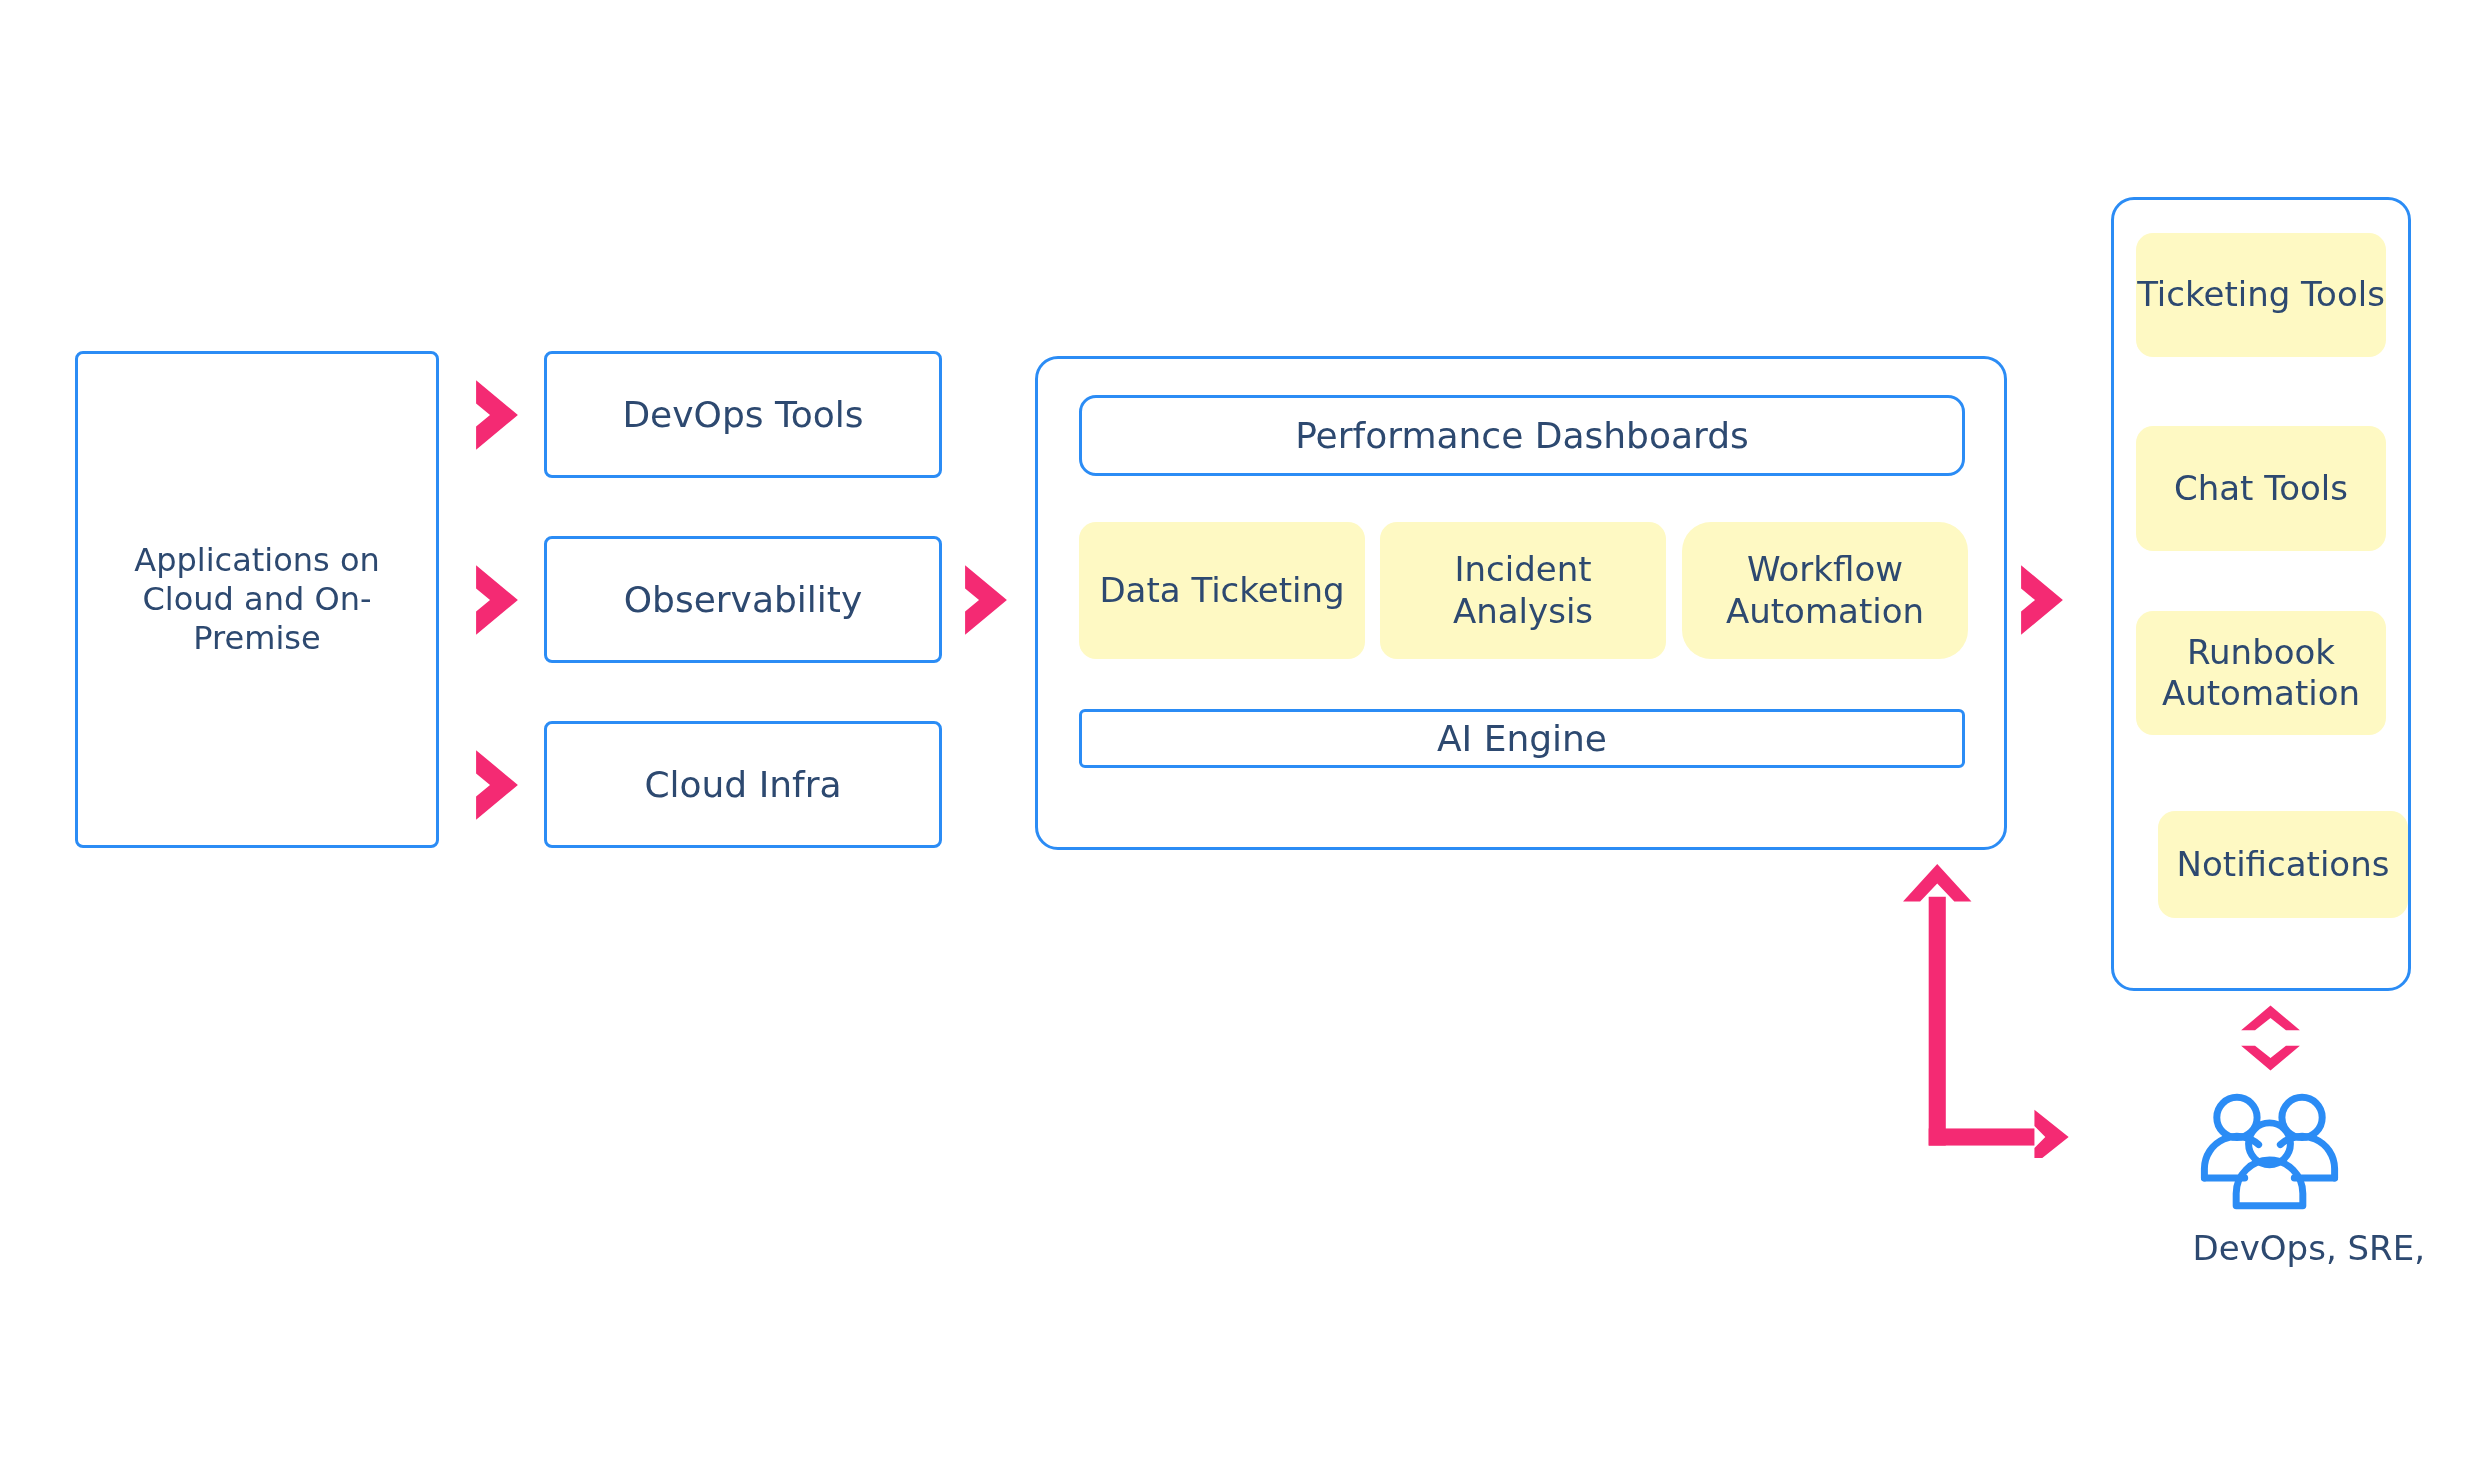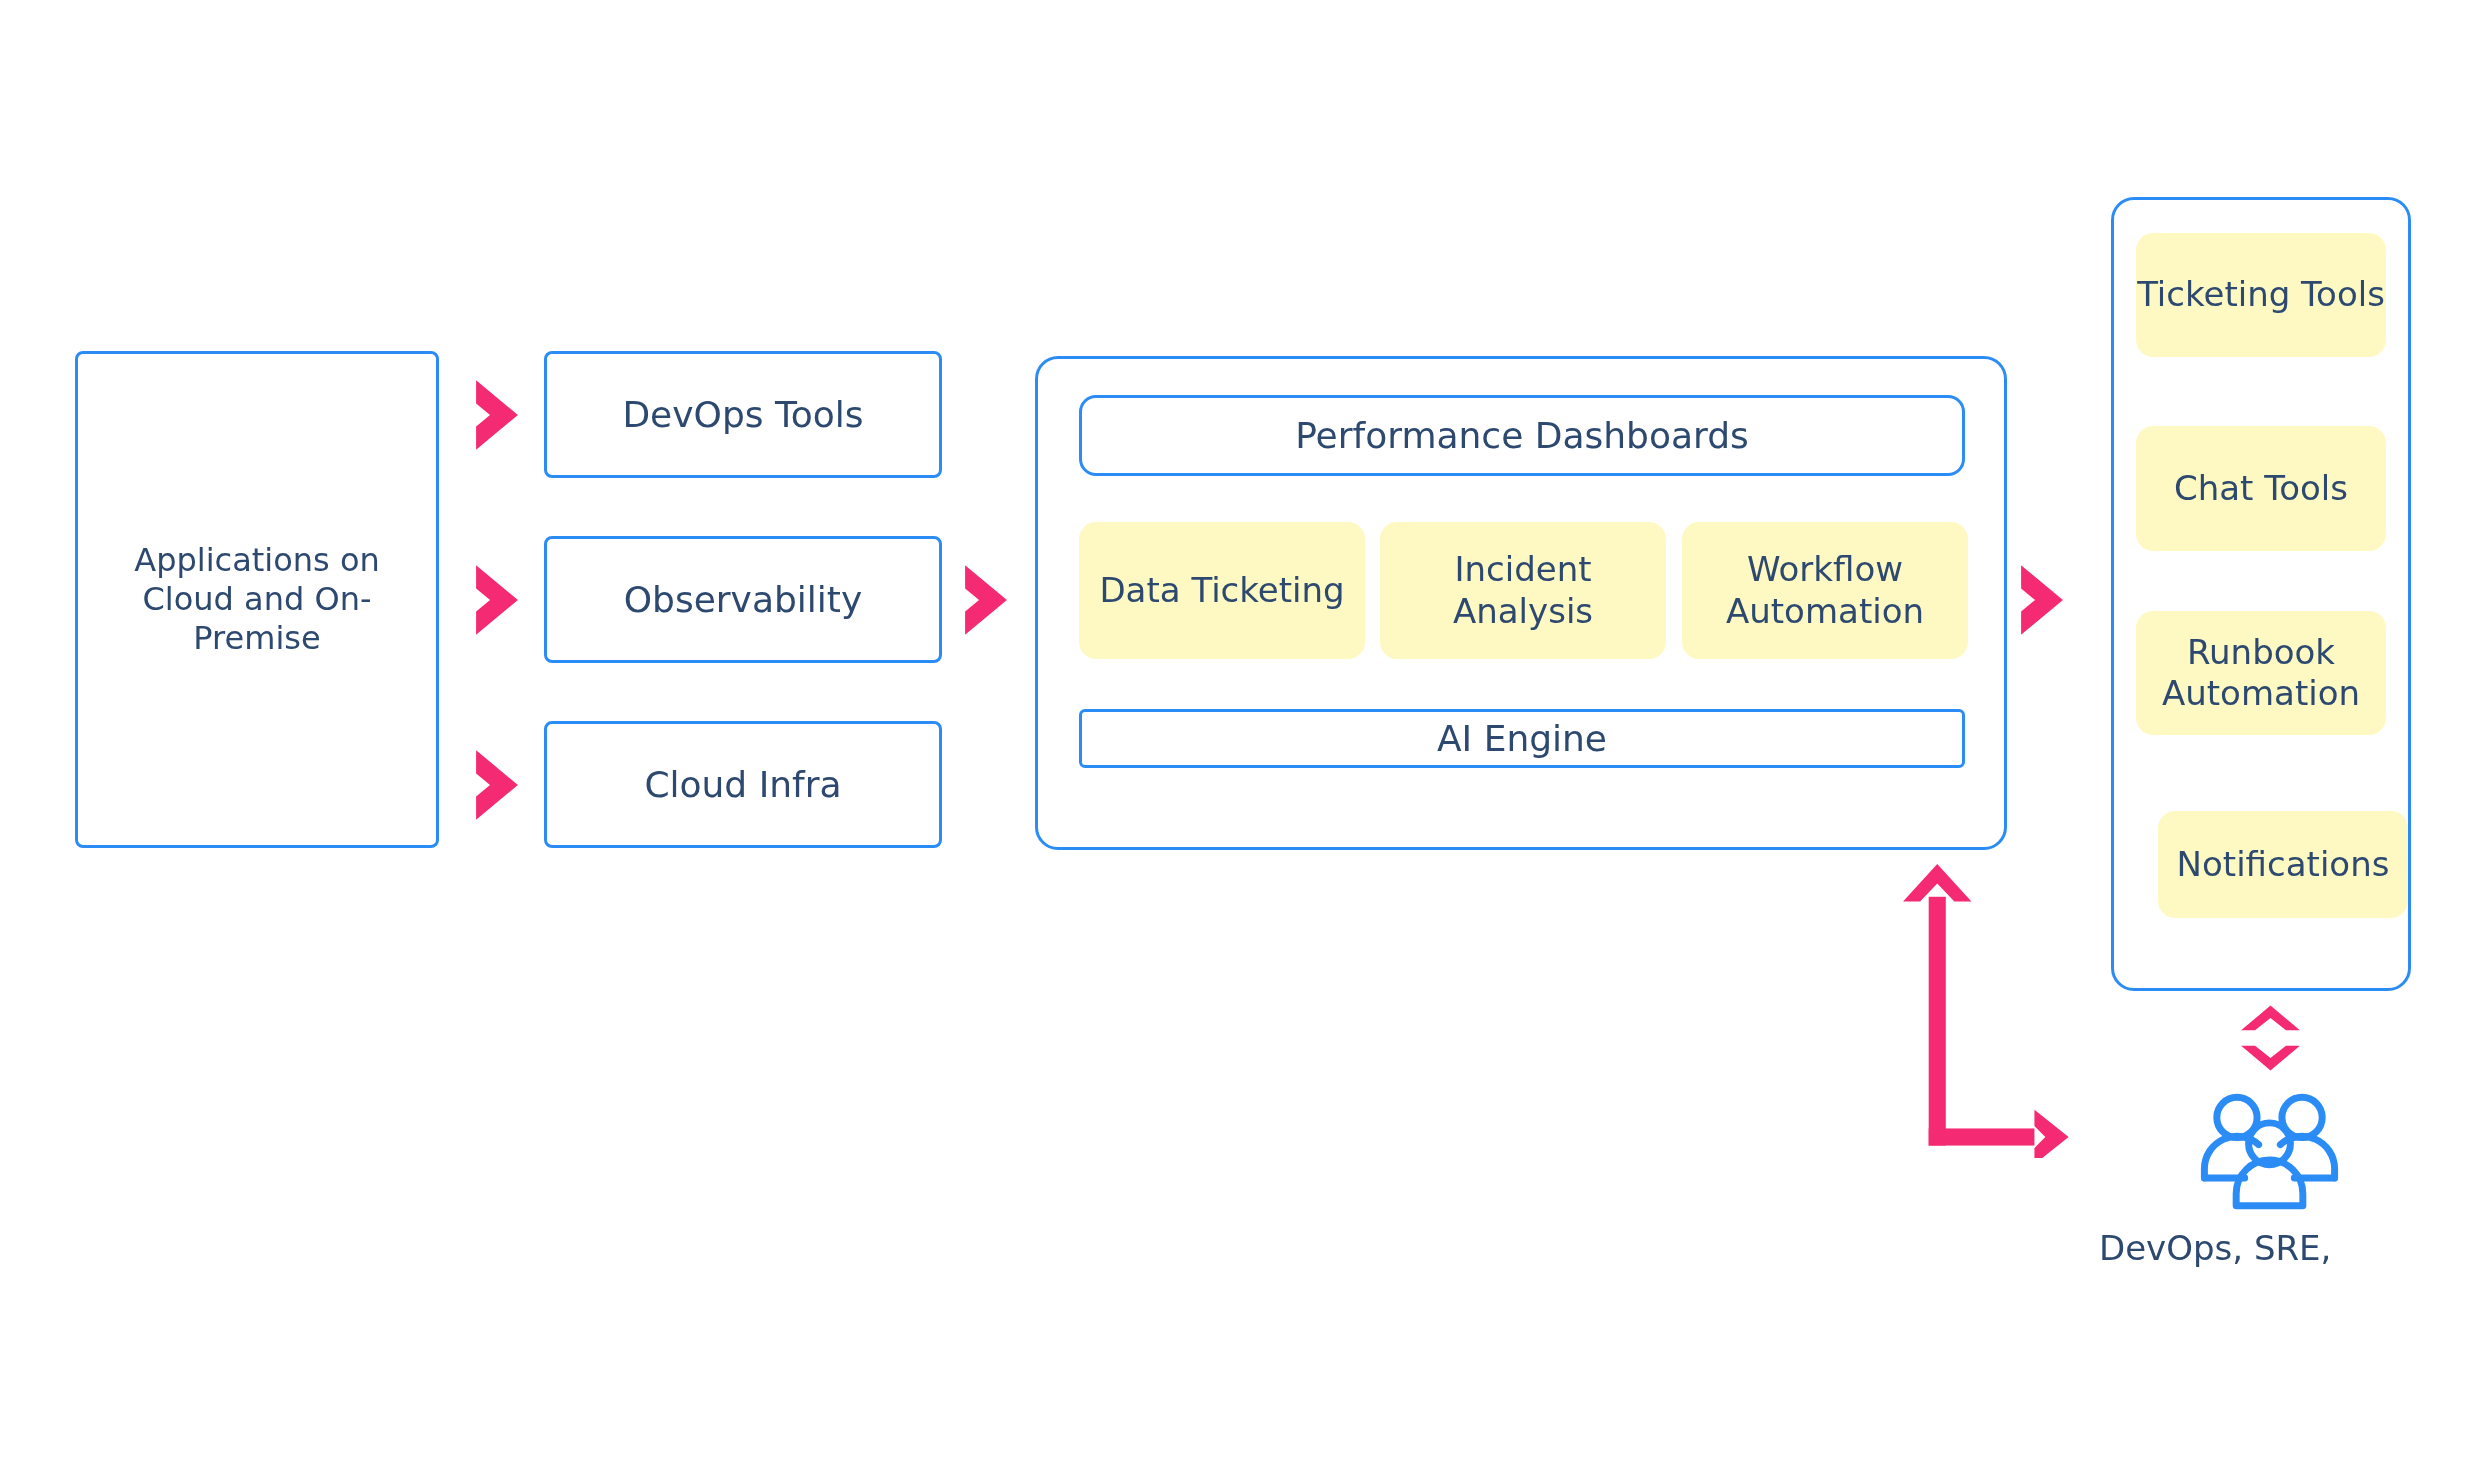--- a/index.html
+++ b/index.html
@@ -37,21 +37,21 @@
     display: flex;
     align-items: center;
     justify-content: center;
     text-align: center;
     color: #2d4970;
     line-height: 1.22;
   }
   .plain-label {
     position: absolute;
     color: #2d4970;
-    text-align: left;
+    text-align: right;
     line-height: 1.2;
   }
 
   
   #source-box {
     left: 75px; top: 351px; width: 364px; height: 497px;
     font-size: 32px;
     padding: 0 29px;
   }
 
@@ -81,21 +81,21 @@
     left: 1079px; top: 709px; width: 886px; height: 59px;
     font-size: 36px;
     border-radius: 6px;
   }
   .mid-tile {
     top: 522px; width: 286px; height: 137px;
     font-size: 34px;
   }
   #tile-data     { left: 1079px; }
   #tile-incident { left: 1380px; }
-  #tile-workflow { left: 1682px; }
+  #tile-workflow { left: 1682px; border-radius: 29px; }
 
   
   #right-panel {
     position: absolute;
     left: 2111px; top: 197px; width: 300px; height: 794px;
     border: 3.9px solid #2b8cf5;
     border-radius: 23px;
     background: #ffffff;
   }
   .right-tile {

